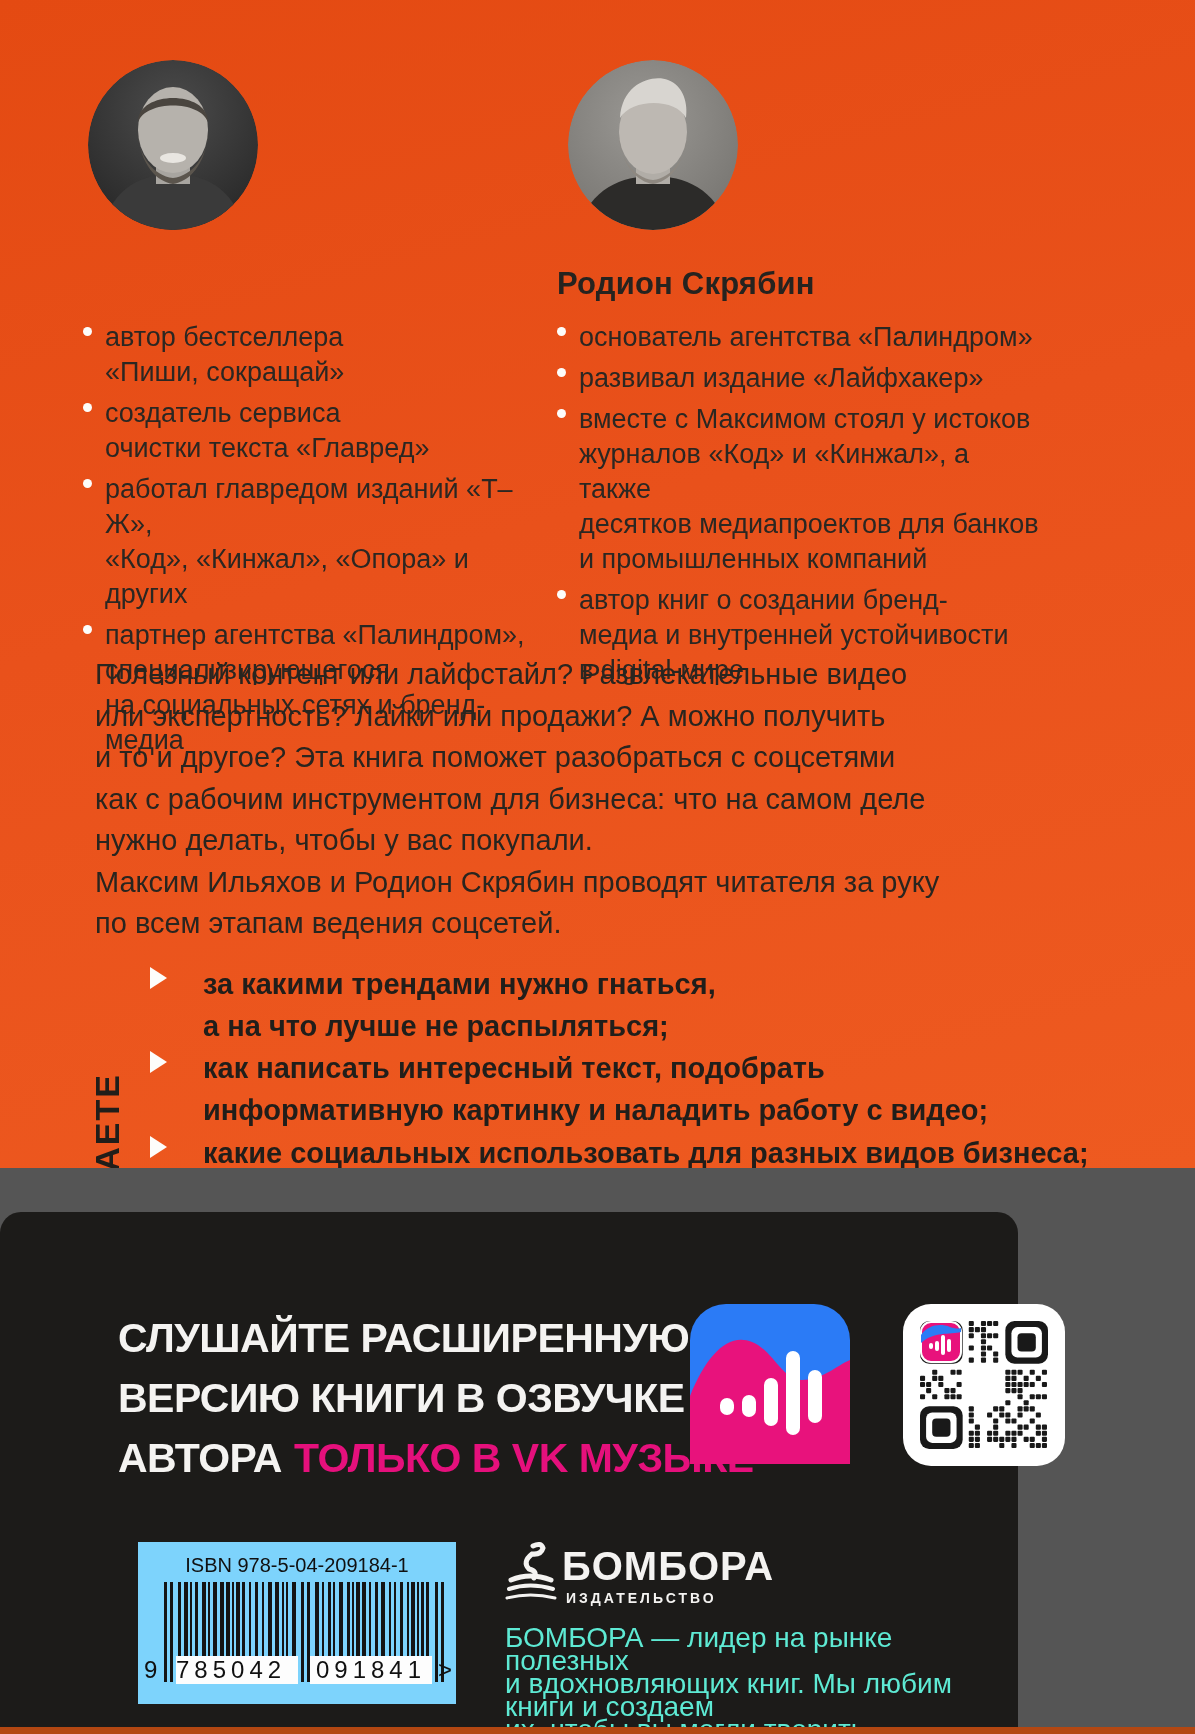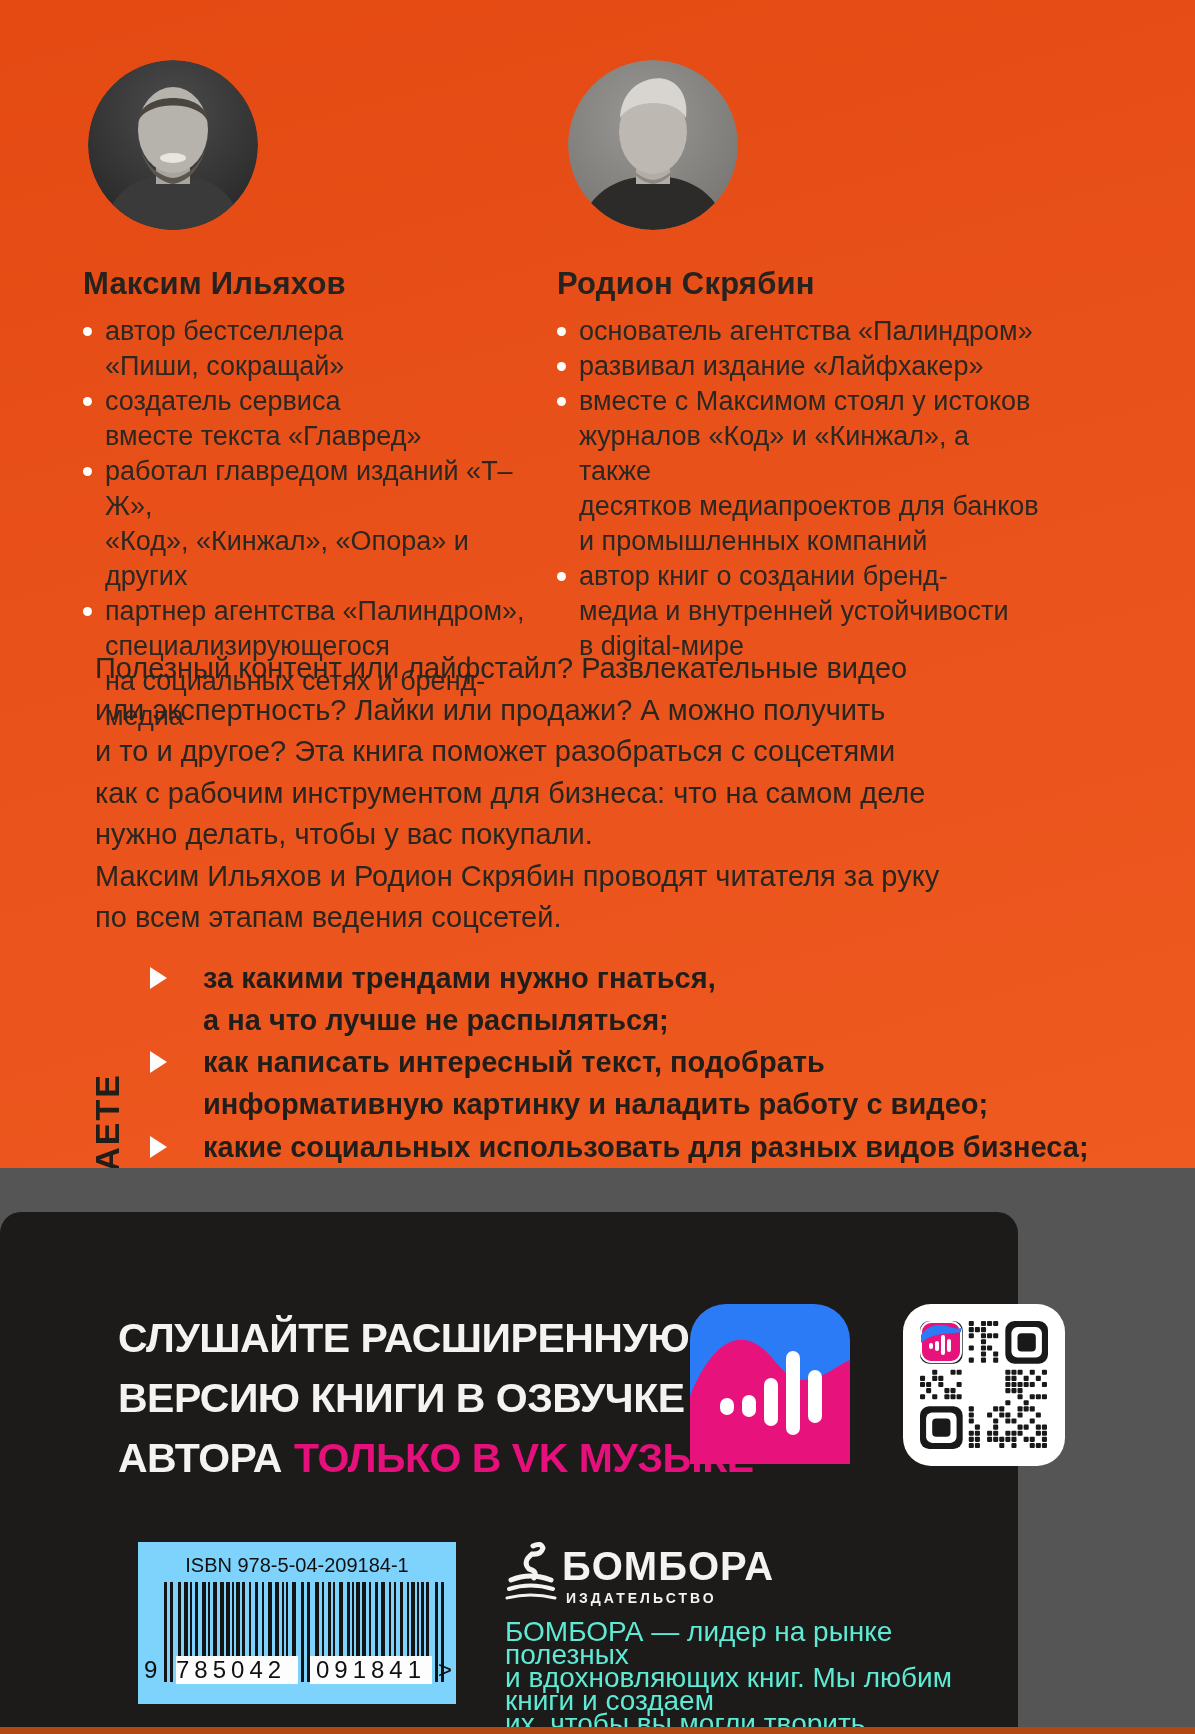--- a/index.html
+++ b/index.html
@@ -10,21 +10,21 @@
           background:linear-gradient(165deg,#e44a12 0%,#e9511b 45%,#ee5a20 100%);}
   .photo{position:absolute;width:170px;height:170px;border-radius:50%;overflow:hidden;}
   .photo-left{left:88px;top:60px;}
   .photo-right{left:568px;top:60px;}
   .a-name{position:absolute;top:266px;font-size:31px;font-weight:700;color:#26231f;letter-spacing:.2px;}
   .a-name.l{left:83px;} .a-name.r{left:557px;}
   .a-list{position:absolute;top:314px;font-size:27px;line-height:35px;color:#2b2722;}
   .a-list.l{left:83px;width:475px;} .a-list.r{left:557px;width:490px;}
   .b-item{display:flex;align-items:flex-start;}
   .dot{flex:0 0 auto;width:9px;height:9px;border-radius:50%;background:#fdfdfb;margin:13px 13px 0 0;}
-  .pre{white-space:pre-line;}
+  .pre{white-space:pre-line;margin-top:6px;}
   .intro{position:absolute;left:95px;top:648px;width:1015px;font-size:29px;line-height:41.5px;color:#29251f;}
   .learn-label{position:absolute;left:88px;top:966px;height:352px;
                writing-mode:vertical-rl;transform:rotate(180deg);
                font-size:34px;font-weight:800;letter-spacing:2px;color:#211e1a;}
   .learn-item{position:absolute;left:150px;display:flex;align-items:flex-start;width:960px;
               font-size:29px;line-height:42px;font-weight:700;color:#211e1a;}
   .learn-item .tri{flex:0 0 auto;width:0;height:0;margin:10px 36px 0 0;
         border-left:17px solid #fdfdfb;border-top:11px solid transparent;border-bottom:11px solid transparent;}
   .li1{top:957px;} .li2{top:1041px;} .li3{top:1126px;}
   
@@ -97,33 +97,32 @@
           <rect width="170" height="170" fill="url(#pg2)"></rect>
           <path d="M10,170 C22,128 54,116 85,116 C116,116 148,128 160,170 Z" fill="#2c2b29"></path>
           <rect x="68" y="94" width="34" height="30" fill="#b1ada7"></rect>
           <ellipse cx="85" cy="72" rx="34" ry="42" fill="#bdb8b2"></ellipse>
           <path d="M52,58 C54,22 86,14 100,20 C116,26 120,44 118,58 C108,38 64,38 52,58 Z" fill="#d8d5d0"></path>
           <path d="M51,74 C53,106 70,122 85,124 C100,122 117,106 119,74 C119,98 104,118 85,120 C66,118 51,98 51,74 Z" fill="#8e8880"></path>
         </g>
       </svg>
     </div>
 
-    <div class="a-name l">Максим Ильяхов</div>
     <div class="a-name r">Родион Скрябин</div>
 
     <div class="a-list l">
       <div class="b-item">
           <span class="dot"></span>
           <span class="pre">автор бестселлера
 «Пиши, сокращай»</span>
         </div>
       <div class="b-item">
           <span class="dot"></span>
           <span class="pre">создатель сервиса
-вместе текста «Главред»</span>
+очистки текста «Главред»</span>
         </div>
       <div class="b-item">
           <span class="dot"></span>
           <span class="pre">работал главредом изданий «Т–Ж»,
 «Код», «Кинжал», «Опора» и других</span>
         </div>
       <div class="b-item">
           <span class="dot"></span>
           <span class="pre">партнер агентства «Палиндром»,
 специализирующегося

